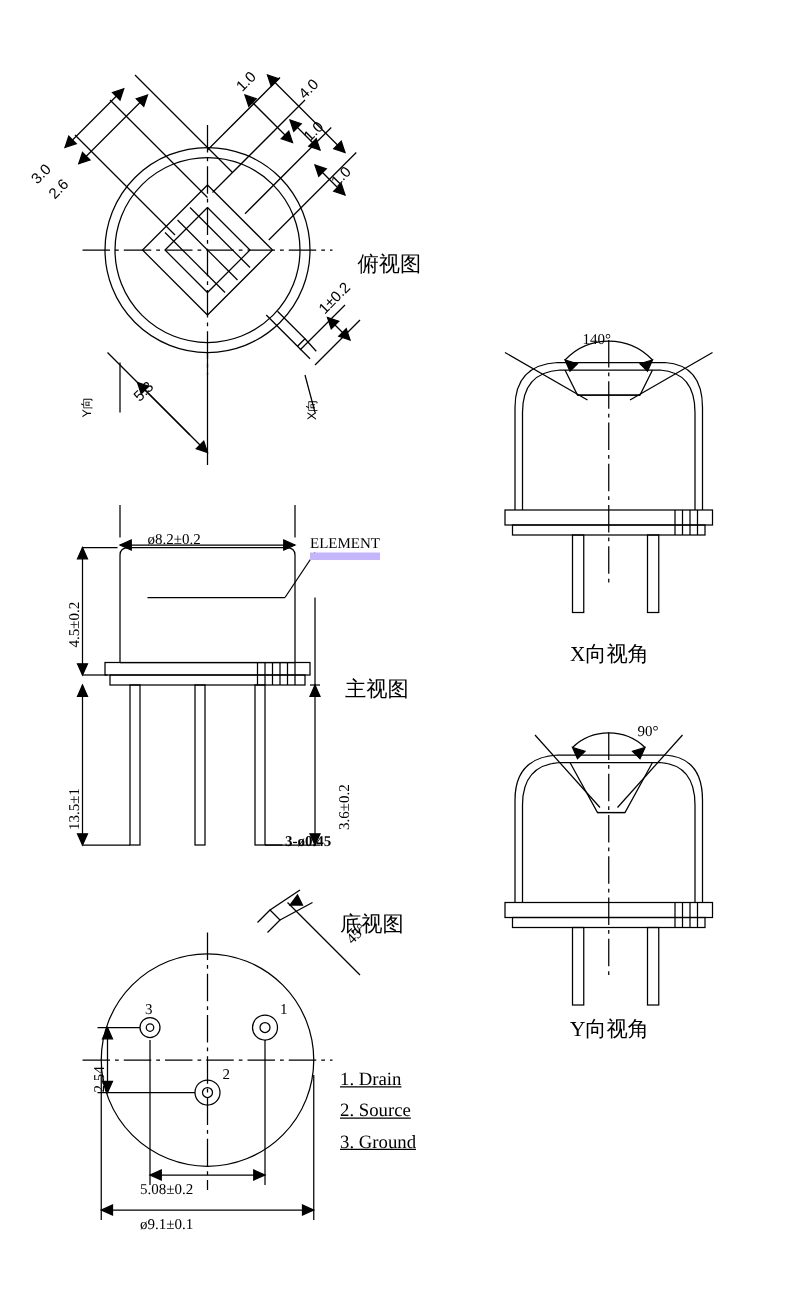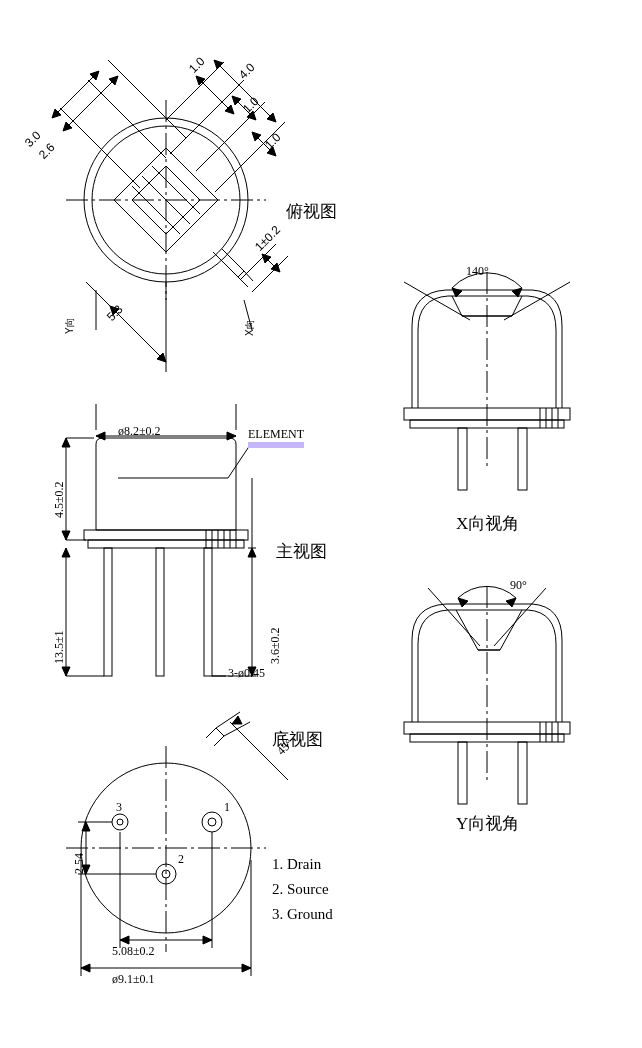--- a/index.html
+++ b/index.html
@@ -266,33 +266,33 @@
   <div class="lbl" style="left:252px;top:244px;transform:rotate(-45deg);transform-origin:left top;">1±0.2</div>
   <div class="lbl" style="left:63px;top:334px;transform:rotate(-90deg);transform-origin:left top;font-size:10px;">Y向</div>
   <div class="lbl" style="left:243px;top:336px;transform:rotate(-90deg);transform-origin:left top;font-size:10px;">X向</div>
   <div class="lbl cn" style="left:286px;top:200px;">俯视图</div>
 
   <div class="lbl mono" style="left:118px;top:424px;">ø8.2±0.2</div>
   <div class="lbl mono" style="left:248px;top:427px;border-bottom:6px solid #c4b5fd;">ELEMENT</div>
   <div class="lbl mono" style="left:52px;top:518px;transform:rotate(-90deg);transform-origin:left top;">4.5±0.2</div>
   <div class="lbl mono" style="left:52px;top:664px;transform:rotate(-90deg);transform-origin:left top;">13.5±1</div>
   <div class="lbl mono" style="left:268px;top:664px;transform:rotate(-90deg);transform-origin:left top;">3.6±0.2</div>
-  <div class="lbl mono" style="left:228px;top:666px;">3-ø0.45</div>
+  <div class="lbl mono" style="left:228px;top:666px;font-weight:bold;">3-ø0.45</div>
   <div class="lbl cn" style="left:276px;top:512px;margin-top:28px;">主视图</div>
 
   <div class="lbl cn" style="left:272px;top:728px;">底视图</div>
   <div class="lbl mono" style="left:274px;top:748px;transform:rotate(-45deg);transform-origin:left top;">45°</div>
   <div class="lbl mono" style="left:116px;top:800px;">3</div>
   <div class="lbl mono" style="left:224px;top:800px;">1</div>
   <div class="lbl mono" style="left:178px;top:852px;">2</div>
   <div class="lbl mono" style="left:72px;top:874px;transform:rotate(-90deg);transform-origin:left top;">2.54</div>
   <div class="lbl mono" style="left:112px;top:944px;">5.08±0.2</div>
   <div class="lbl mono" style="left:112px;top:972px;">ø9.1±0.1</div>
 
-  <div class="legend" style="left:272px;top:852px;">
+  <div class="legend" style="left:272px;top:852px;text-decoration:underline;">
     <div>1. Drain</div>
     <div>2. Source</div>
     <div>3. Ground</div>
   </div>
 
   <div class="lbl mono" style="left:466px;top:264px;">140°</div>
   <div class="lbl cn" style="left:456px;top:512px;">X向视角</div>
   <div class="lbl mono" style="left:470px;top:578px;margin-left:40px;">90°</div>
   <div class="lbl cn" style="left:456px;top:812px;">Y向视角</div>
 

